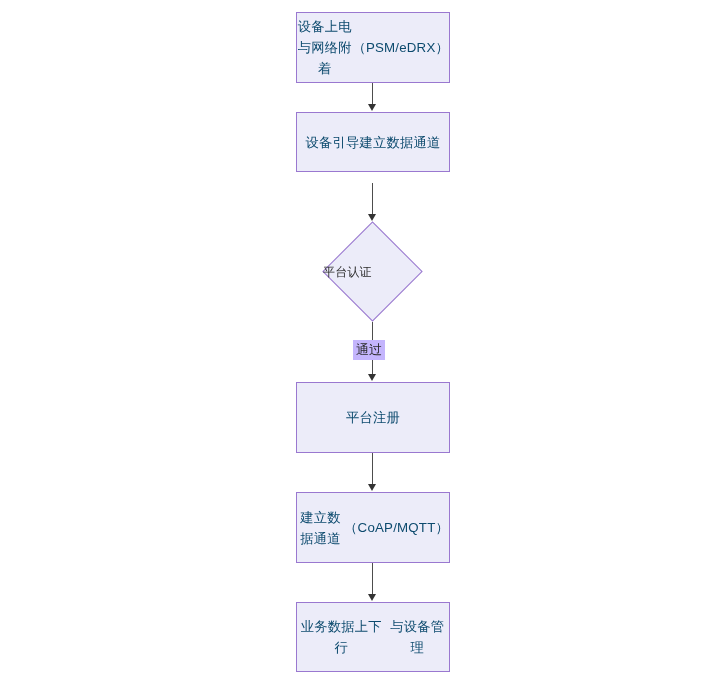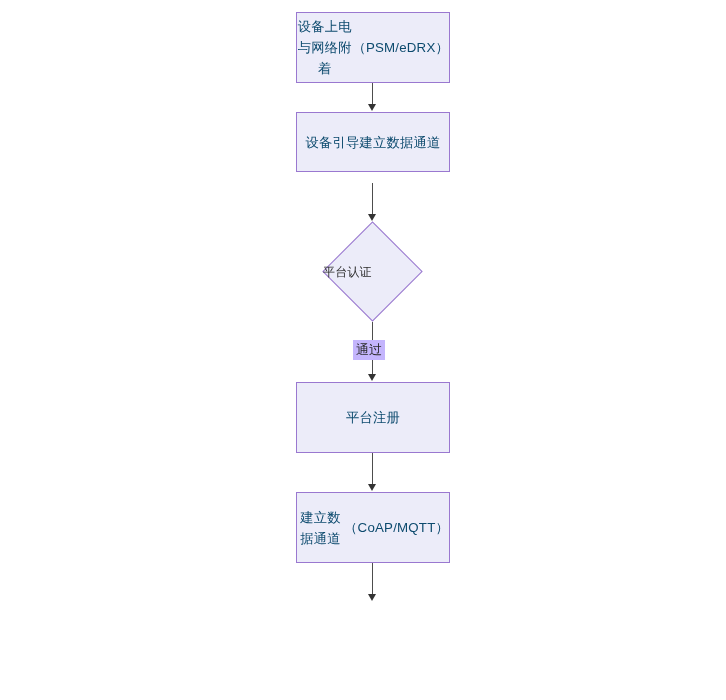--- a/index.html
+++ b/index.html
@@ -116,14 +116,18 @@
   <div class="arrowhead" style="left:368px; top:484px;"></div>
 
   <div class="node" style="left:296px; top:492px; width:154px; height:71px;">
     <span class="line1">建立数据通道</span>
     <span class="line2">（CoAP/MQTT）</span>
   </div>
 
   <div class="connector" style="left:372px; top:563px; height:31px;"></div>
   <div class="arrowhead" style="left:368px; top:594px;"></div>
 
+  <div class="node" style="left:296px; top:602px; width:154px; height:70px;">
+    <span class="line1">业务数据上下行</span>
+    <span class="line2">与设备管理</span>
+  </div>
 
 </div>
 
 </body></html>

